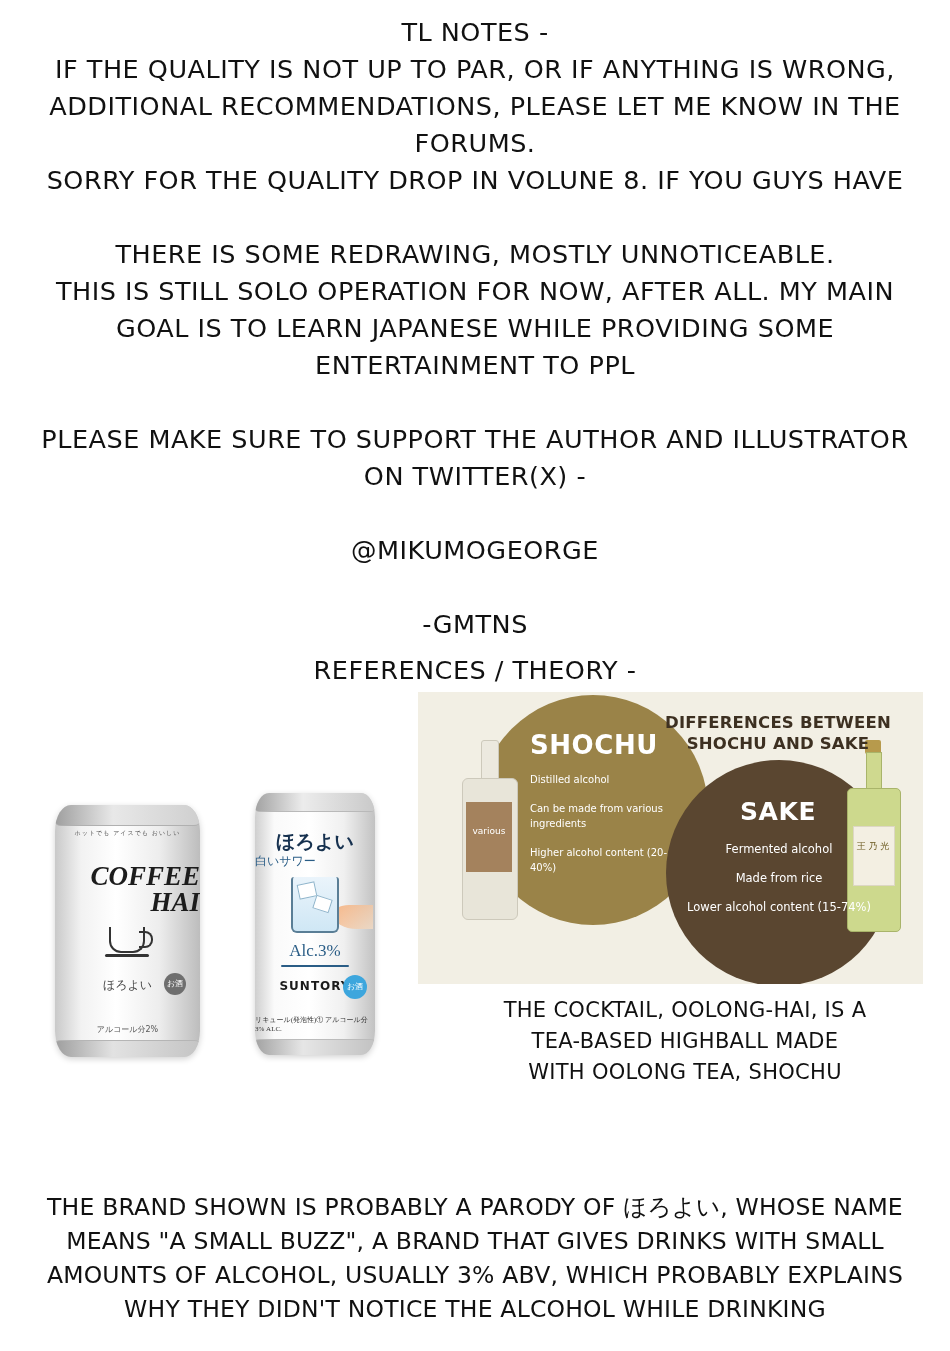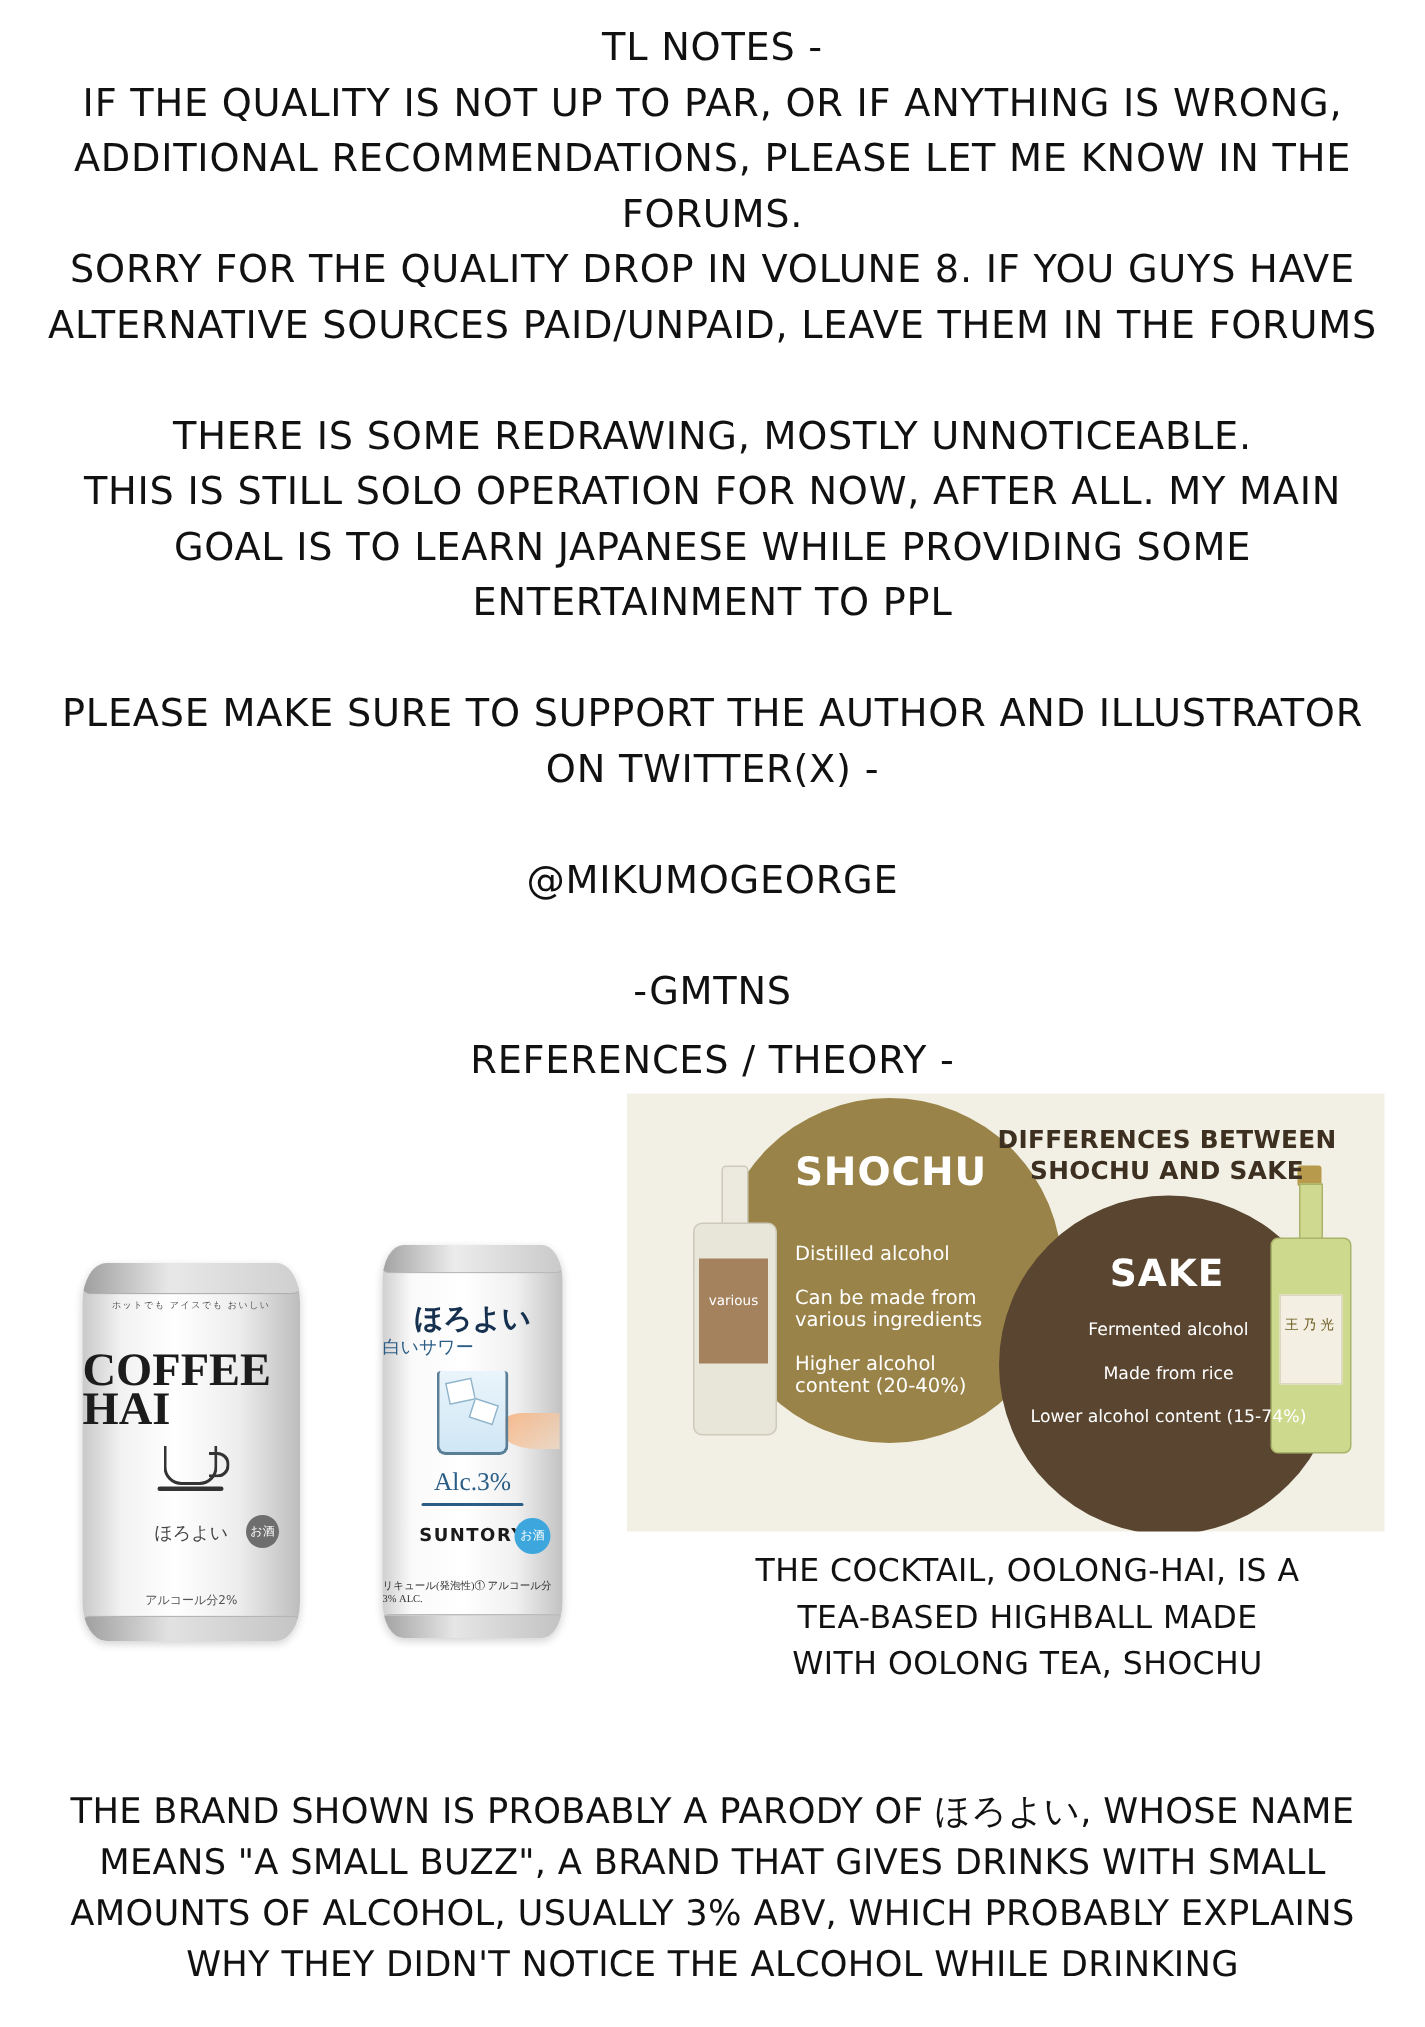--- a/index.html
+++ b/index.html
@@ -80,26 +80,27 @@
     position: absolute;
     top: 24px; left: 0; right: 0;
     text-align: center;
     font-size: 6px;
     color: #555;
     letter-spacing: 1px;
   }
   .can-coffee .brandline {
     position: absolute;
     top: 58px; left: 0; right: 0;
-    text-align: left;
-    font-size: 31px;
+    text-align: right;
+    font-size: 27px;
     font-weight: bold;
     color: #1c1c1c;
     line-height: 26px;
     font-family: "Liberation Serif", serif;
+    font-style: italic;
   }
   .cupicon {
     position: absolute;
     top: 122px;
     left: 50%;
     transform: translateX(-50%);
     width: 46px;
     height: 34px;
   }
   .cupicon .body {
@@ -325,23 +326,22 @@
     font-weight: bold;
     color: #ffffff;
     letter-spacing: 0.6px;
   }
   .shochu-lines {
     position: absolute;
     left: 112px;
     top: 80px;
     width: 145px;
     color: #ffffff;
-    font-size: 13px;
+    font-size: 10px;
     line-height: 15px;
-    margin-top: 20px;
   }
   .shochu-lines div { margin-bottom: 14px; }
   .sake-lines {
     position: absolute;
     left: 266px;
     top: 150px;
     width: 190px;
     text-align: center;
     color: #ffffff;
     font-size: 11.5px;
@@ -430,21 +430,20 @@
 <body>
 
 <div class="page">
 
   <div class="notes">
     <p>TL NOTES -</p>
     <p>IF THE QUALITY IS NOT UP TO PAR, OR IF ANYTHING IS WRONG,</p>
     <p>ADDITIONAL RECOMMENDATIONS, PLEASE LET ME KNOW IN THE</p>
     <p>FORUMS.</p>
     <p>SORRY FOR THE QUALITY DROP IN VOLUNE 8. IF YOU GUYS HAVE</p>
-    <p>ALTERNATIVE SOURCES PAID/UNPAID, LEAVE THEM IN THE FORUMS</p>
     <div class="blank"></div>
     <p>THERE IS SOME REDRAWING, MOSTLY UNNOTICEABLE.</p>
     <p>THIS IS STILL SOLO OPERATION FOR NOW, AFTER ALL. MY MAIN</p>
     <p>GOAL IS TO LEARN JAPANESE WHILE PROVIDING SOME</p>
     <p>ENTERTAINMENT TO PPL</p>
     <div class="blank"></div>
     <p>PLEASE MAKE SURE TO SUPPORT THE AUTHOR AND ILLUSTRATOR</p>
     <p>ON TWITTER(X) -</p>
     <div class="blank"></div>
     <p>@MIKUMOGEORGE</p>

